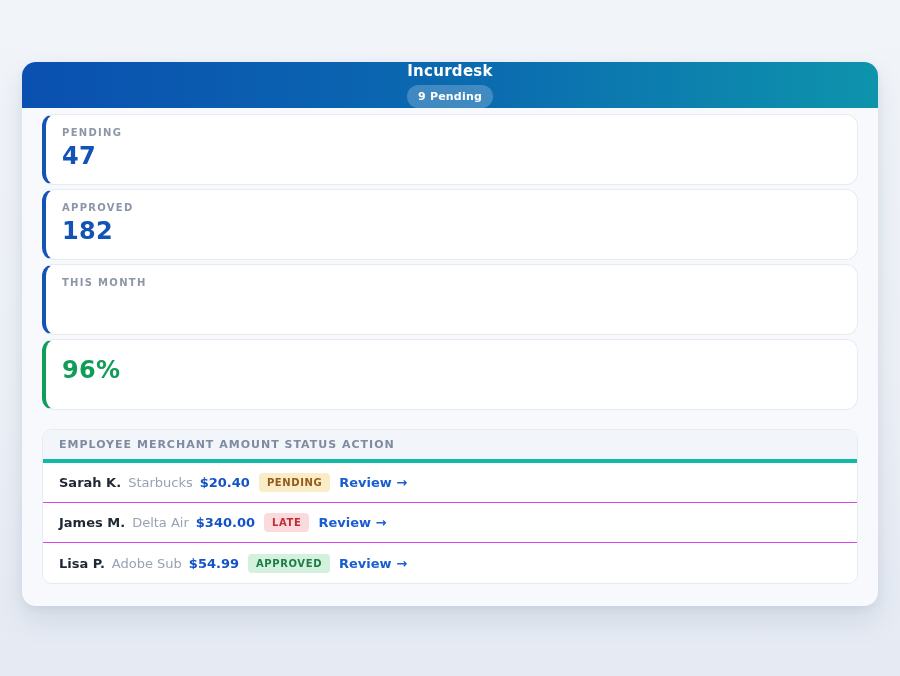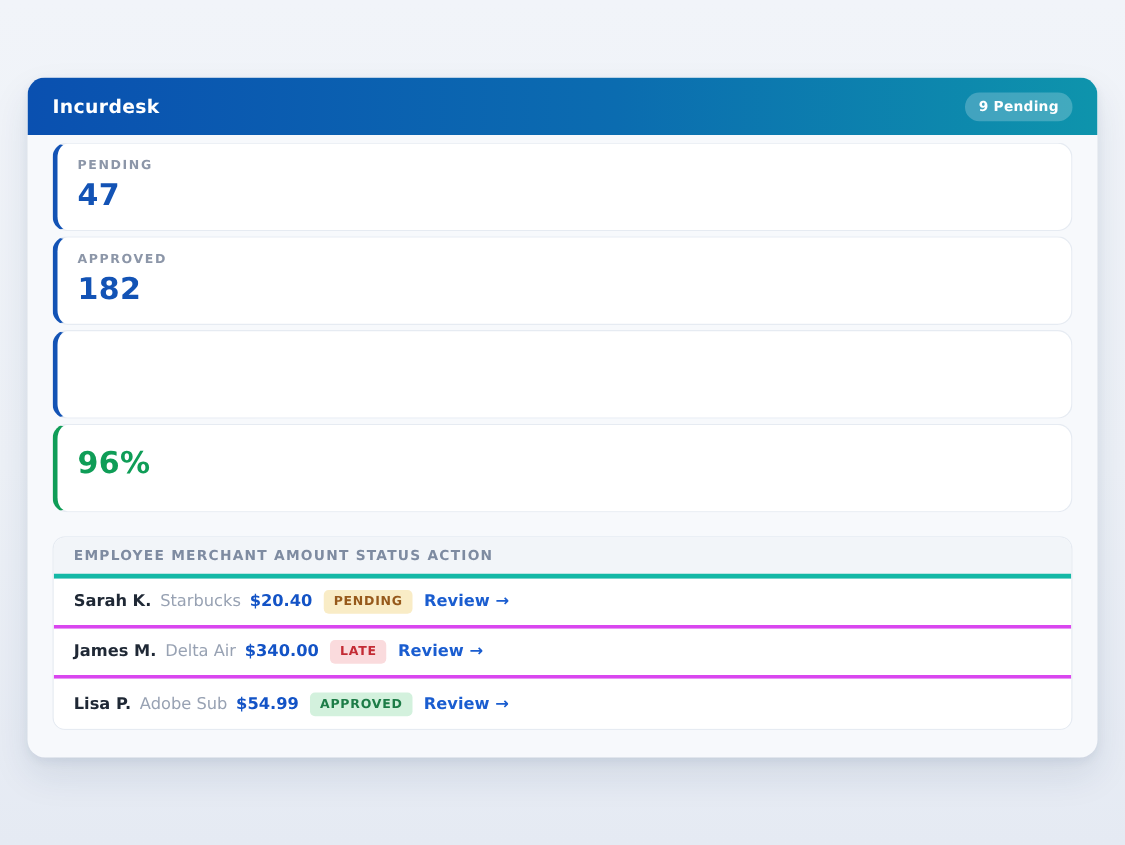--- a/index.html
+++ b/index.html
@@ -20,20 +20,21 @@
     overflow: hidden;
   }
 
   .app-header {
     height: 46px;
     background: linear-gradient(90deg, #0a50b0 0%, #0b6cb0 55%, #0e94ac 100%);
     display: flex;
     align-items: center;
     justify-content: space-between;
     padding: 0 20px;
+    flex-direction: column;
   }
   .app-title {
     color: #ffffff;
     font-size: 15px;
     font-weight: 700;
     letter-spacing: 0.3px;
   }
   .header-badge {
     background: rgba(255, 255, 255, 0.22);
     color: #ffffff;
@@ -87,21 +88,21 @@
     letter-spacing: 1px;
     white-space: nowrap;
   }
   .table-head span { display: inline; }
   .table-row {
     height: 40px;
     display: flex;
     align-items: center;
     gap: 7px;
     padding: 0 16px;
-    border-bottom: 3px solid #d946ef;
+    border-bottom: 1px solid #d946ef;
     background: #ffffff;
   }
   .table-row:last-child { border-bottom: none; }
   .cell-employee { font-size: 13px; font-weight: 700; color: #1f2835; }
   .cell-merchant { font-size: 13px; color: #98a2b3; }
   .cell-amount   { font-size: 13px; font-weight: 700; color: #1353c6; }
   .cell-action   { font-size: 13px; font-weight: 700; color: #1a5dd0; cursor: pointer; margin-left: 2px; }
 
   .status-badge {
     font-size: 10px;
@@ -133,20 +134,21 @@
           <div class="stat-label">PENDING</div>
           <div class="stat-value">47</div>
         </div>
 
         <div class="stat-card" style="--accent: #1353b5;">
           <div class="stat-label">APPROVED</div>
           <div class="stat-value">182</div>
         </div>
 
         <div class="stat-card" style="--accent: #1353b5;">
+          <div class="stat-label">THIS MONTH</div>
         </div>
 
         <div class="stat-card" style="--accent: #0f9d57;">
           <div class="stat-value">96%</div>
         </div>
       </div>
 
     <div class="table-wrap">
       <div class="table-head">
         

